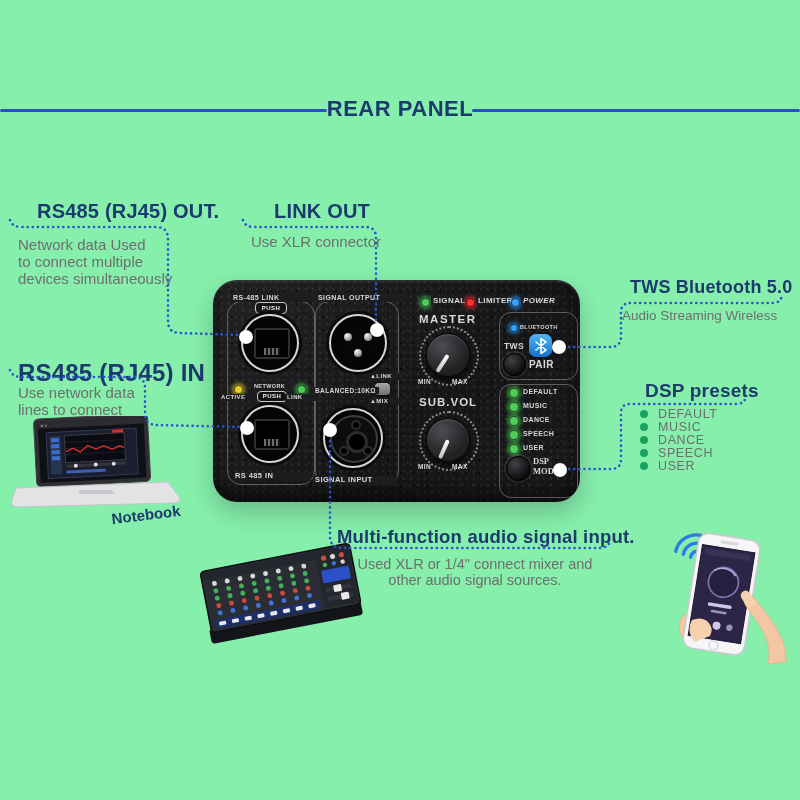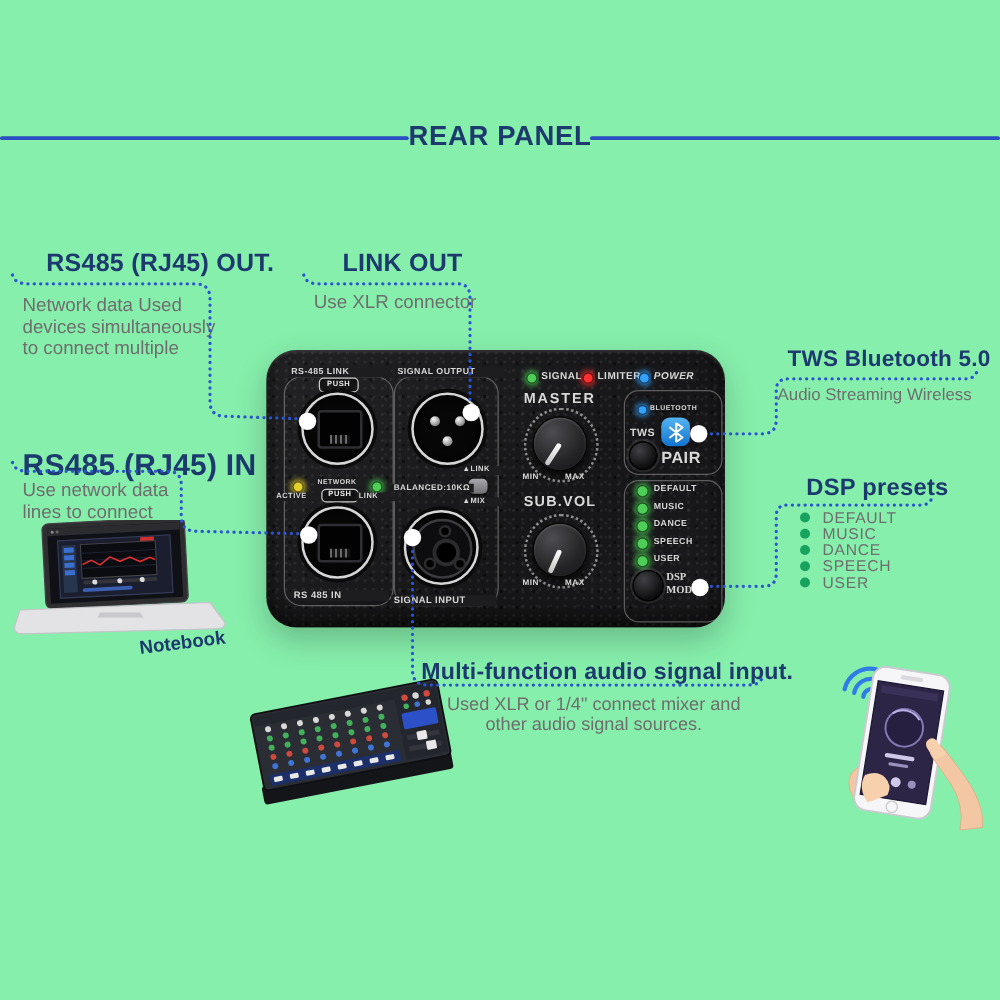--- a/index.html
+++ b/index.html
@@ -89,22 +89,22 @@
 
 <div id="stage">
 
   <div class="hline" style="left:0;top:109px;width:327px;"></div>
   <div id="page-title">REAR PANEL</div>
   <div class="hline" style="left:472px;top:109px;width:328px;"></div>
 
   <div class="c-title" style="left:18px;top:200px;font-size:20px;margin-left:19px;">RS485 (RJ45) OUT.</div>
   <div class="c-body" style="left:18px;top:236px;">
     <div>Network data Used</div>
+    <div>to connect multiple</div>
     <div>devices simultaneously</div>
-    <div>to connect multiple</div>
   </div>
 
   <div class="c-title" style="left:274px;top:200px;font-size:20px;">LINK OUT</div>
   <div class="c-body" style="left:251px;top:233px;">Use XLR connector</div>
 
   <div class="c-title" style="left:630px;top:277px;font-size:18px;">TWS Bluetooth  5.0</div>
   <div class="c-body" style="left:622px;top:307px;font-size:13.5px;">Audio Streaming Wireless</div>
 
   <div class="c-title" style="left:18px;top:359px;font-size:24px;">RS485 (RJ45) IN</div>
   <div class="c-body" style="left:18px;top:384px;">
@@ -218,21 +218,21 @@
 
     <div class="led led-b" style="left:297px;top:44px;width:6px;height:6px;"></div>
     <div class="plabel" style="left:305px;top:44px;font-size:5.5px;background:transparent;">BLUETOOTH</div>
     <div class="plabel" style="left:289px;top:62px;font-size:8.5px;background:transparent;">TWS</div>
     <div class="bt-btn" style="left:316px;top:54px;">
       <svg width="14" height="16" viewBox="0 0 14 16">
         <path d="M2 4 L12 12 L7 15.5 L7 0.5 L12 4 L2 12" fill="none" stroke="#ffffff" stroke-width="1.6" stroke-linejoin="round" stroke-linecap="round"></path>
       </svg>
     </div>
     <div class="round-btn" style="left:290px;top:73px;width:21px;height:21px;"></div>
-    <div class="plabel" style="left:314px;top:79px;font-size:13px;background:transparent;">PAIR</div>
+    <div class="plabel" style="left:314px;top:79px;font-size:10px;background:transparent;">PAIR</div>
 
     <div class="led led-g" style="left:296px;top:108px;width:8px;height:8px;"></div>
     <div class="plabel" style="left:308px;top:108px;font-size:7px;background:transparent;">DEFAULT</div>
     <div class="led led-g" style="left:296px;top:122px;width:8px;height:8px;"></div>
     <div class="plabel" style="left:308px;top:122px;font-size:7px;background:transparent;">MUSIC</div>
     <div class="led led-g" style="left:296px;top:136px;width:8px;height:8px;"></div>
     <div class="plabel" style="left:308px;top:136px;font-size:7px;background:transparent;">DANCE</div>
     <div class="led led-g" style="left:296px;top:150px;width:8px;height:8px;"></div>
     <div class="plabel" style="left:308px;top:150px;font-size:7px;background:transparent;">SPEECH</div>
     <div class="led led-g" style="left:296px;top:164px;width:8px;height:8px;"></div>

